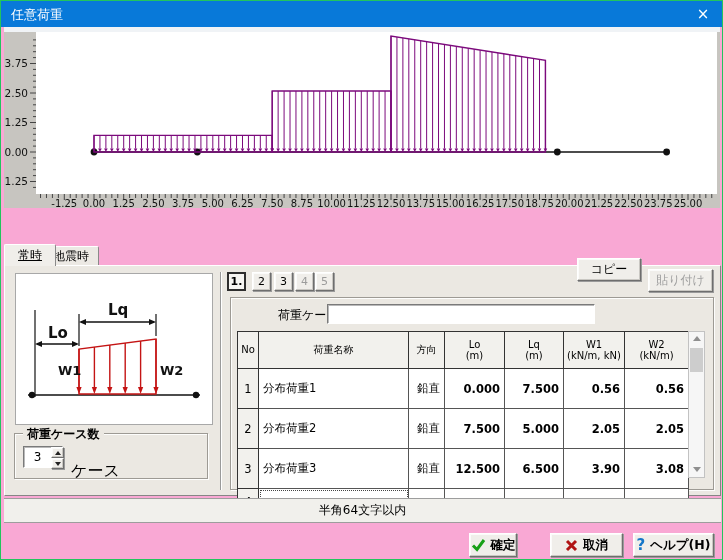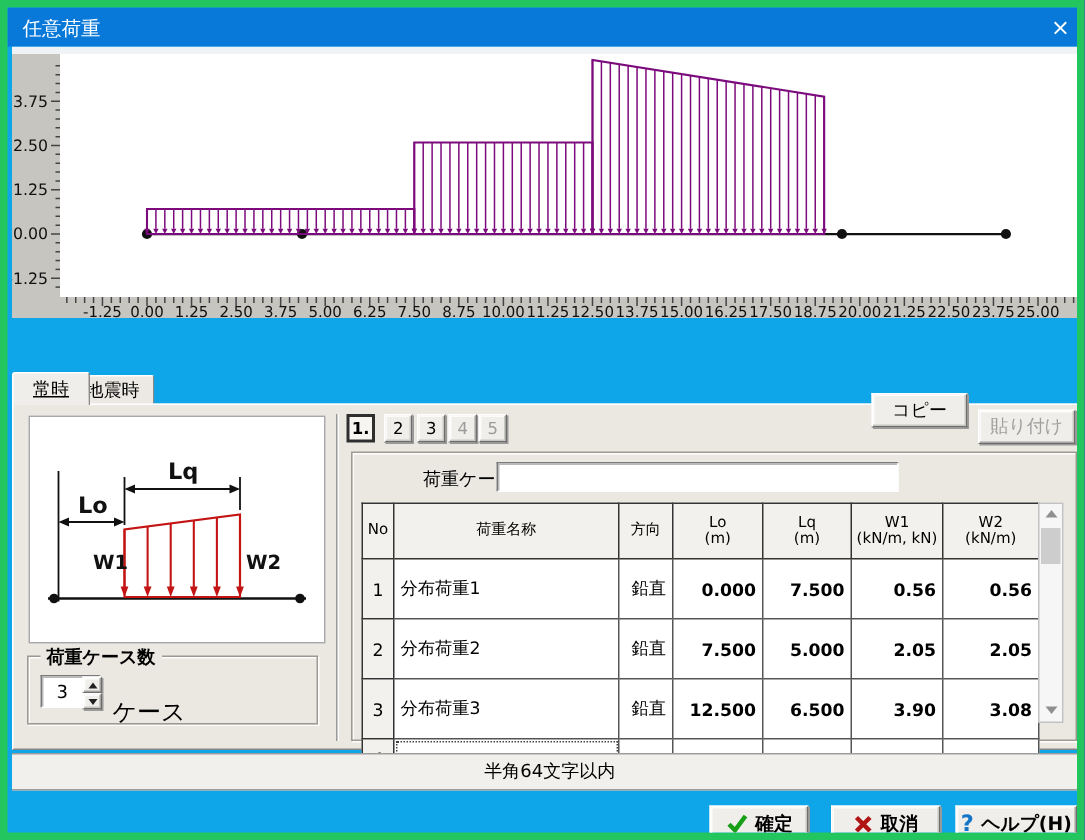--- a/index.html
+++ b/index.html
@@ -1,18 +1,18 @@
 <!DOCTYPE html>
 <html><head>
 <meta charset="utf-8">
 <style>
   html,body{margin:0;padding:0;background:#555;}
   *{box-sizing:border-box;font-family:"DejaVu Sans","Liberation Sans",sans-serif;}
-  .dialog{position:relative;width:723px;height:560px;background:#0ea5e9;overflow:hidden;
-          border:5px solid #22c55e;}
+  .dialog{position:relative;width:723px;height:560px;background:#f9a8d4;overflow:hidden;
+          border:1px solid #22c55e;}
   .titlebar{position:absolute;left:0;top:0;width:723px;height:26px;background:#0879d9;color:#fff;}
   .titlebar .title{position:absolute;left:10px;top:5px;font-size:13px;}
   .titlebar .close{position:absolute;right:8px;top:2px;width:26px;height:22px;text-align:center;
                    font-size:15px;line-height:22px;color:#fff;cursor:default;}
   .chartbox{position:absolute;left:3px;top:26px;width:716px;height:181px;}
   
   .tab{position:absolute;font-size:12px;text-align:center;background:#ece9e4;
        border:1px solid #8a8a8a;border-bottom:none;border-top-color:#fff;border-left-color:#fff;
        border-radius:2px 2px 0 0;}
   .tab.active{background:#f0eeea;z-index:5;text-decoration:underline;}
@@ -578,21 +578,21 @@
     <div class="sb-thumb"></div>
     <div class="sb-arrow" style="bottom:0;">
         <div class="sb-tri-down"></div>
       </div>
   </div>
 
   <div class="statusbar">
     <span>半角64文字以内</span>
   </div>
 
-  <div class="footbtn raised" style="left:468px;width:66px;">
+  <div class="footbtn raised" style="left:468px;width:48px;">
     <svg width="15" height="14" viewBox="0 0 15 14">
       <path d="M2 7.5 L6 11.5 L13 2" stroke="#17a017" stroke-width="3" fill="none"></path>
     </svg>
     <span>確定</span>
   </div>
   <div class="footbtn raised" style="left:549px;width:73px;">
     <svg width="13" height="13" viewBox="0 0 13 13">
       <path d="M2 2 L11 11 M11 2 L2 11" stroke="#b01414" stroke-width="3" fill="none"></path>
     </svg>
     <span>取消</span>

